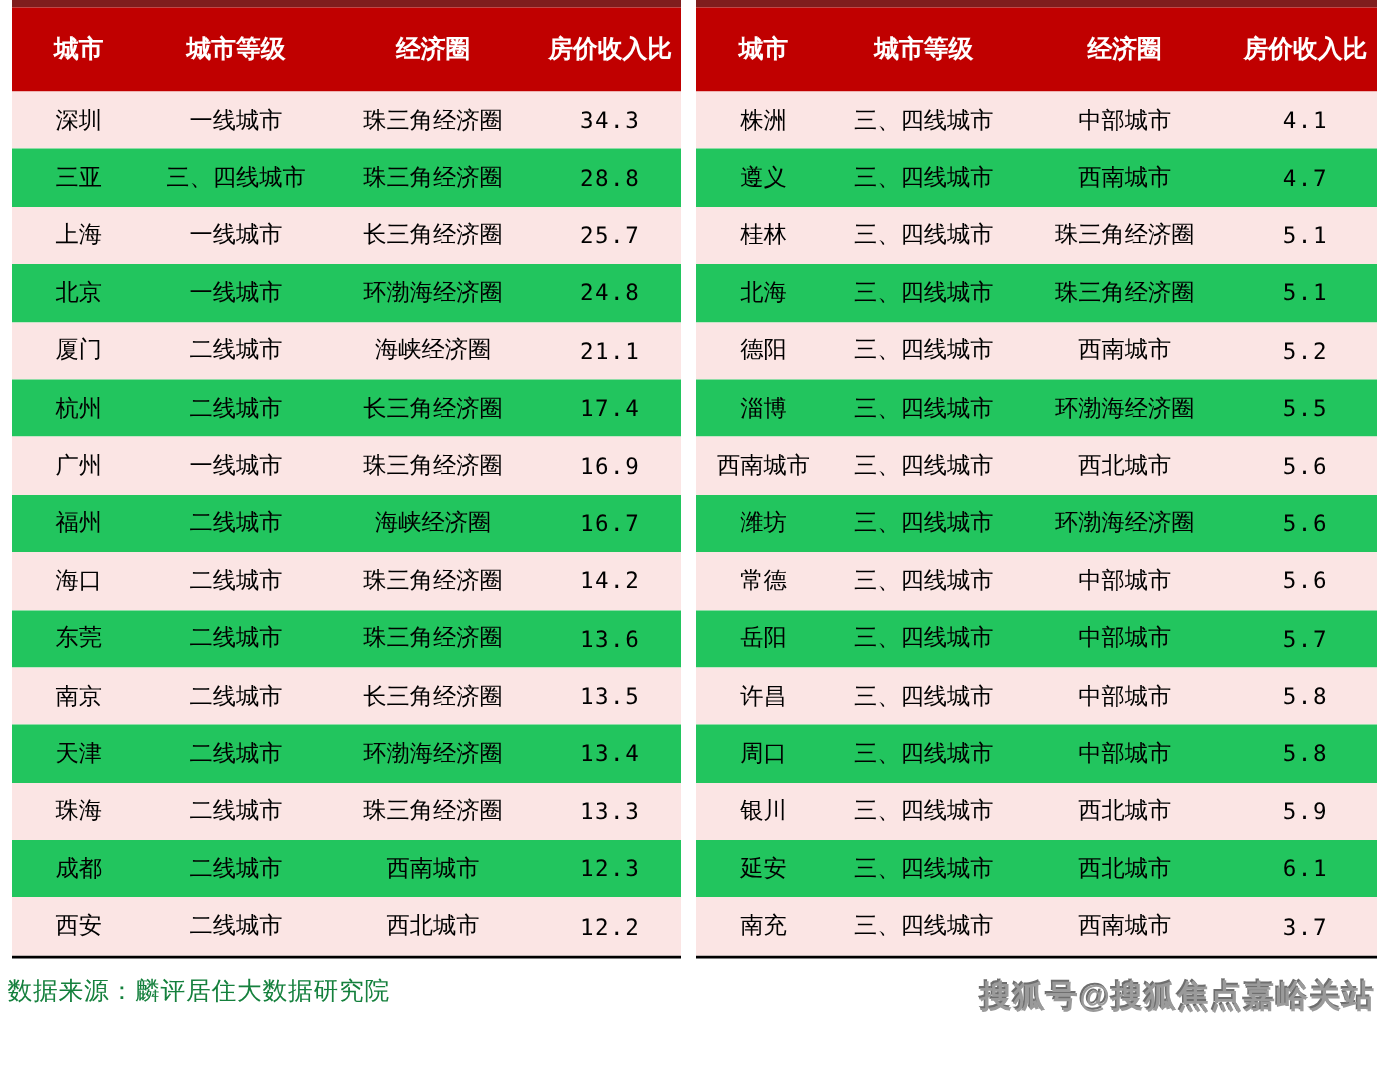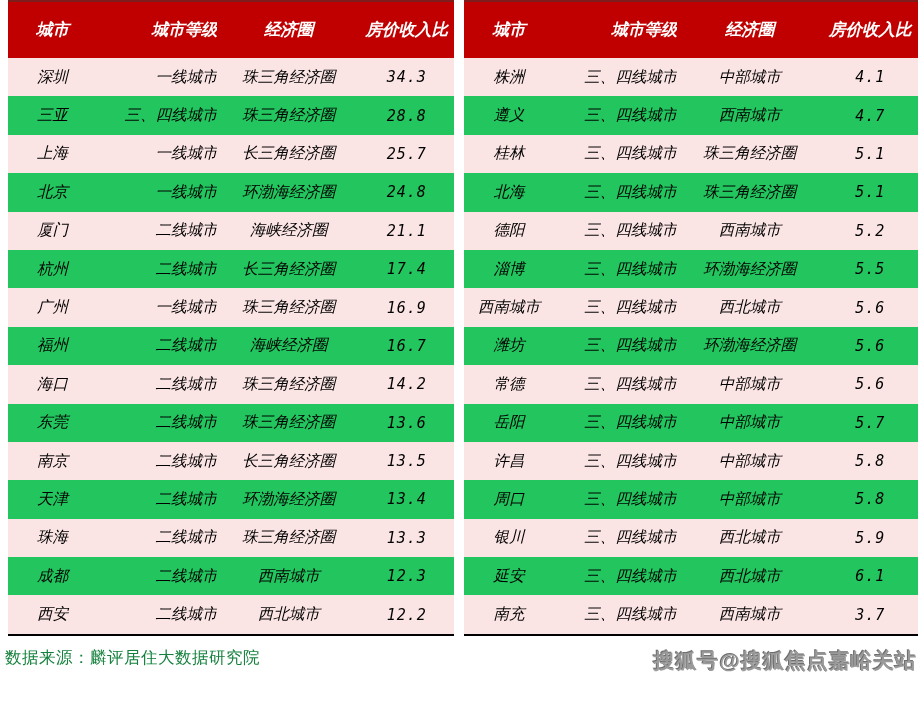--- a/index.html
+++ b/index.html
@@ -19,24 +19,23 @@
   .panel.right { flex: 1.02; }
   .table-title {
     font-size: 19px;
     font-weight: bold;
     color: #000;
     margin: 6px 0 9px -3px;
     letter-spacing: 0.5px;
     white-space: nowrap;
   }
   .data-table {
-    border-top: 2px solid #7f1d1d;
+    border-top: 5px solid #7f1d1d;
     border-bottom: 2px solid #000;
     width: 100%;
-    font-style: italic;
   }
   .thead {
     background: var(--header-bg, #C00000);
     color: var(--header-text, #ffffff);
     display: flex;
     height: 56px;
     align-items: center;
     font-weight: bold;
     font-size: 16.5px;
   }
@@ -48,21 +47,21 @@
     background: #22c55e;
     font-family: "Liberation Serif", serif;
   }
   .tr.odd { background: var(--row-alt-bg, #FBE5E4); }
   .th, .td {
     text-align: center;
     overflow: hidden;
     white-space: nowrap;
   }
   .col0 { width: 20%; }
-  .col1 { width: 27%; text-align: right; }
+  .col1 { width: 27%; }
   .col2 { width: 32%; }
   .col3 { width: 21%; }
   .td.col3 {
     font-family: "DejaVu Sans Mono", monospace;
     font-size: 15px;
     letter-spacing: 1px;
   }
   .footer {
     display: flex;
     justify-content: space-between;

